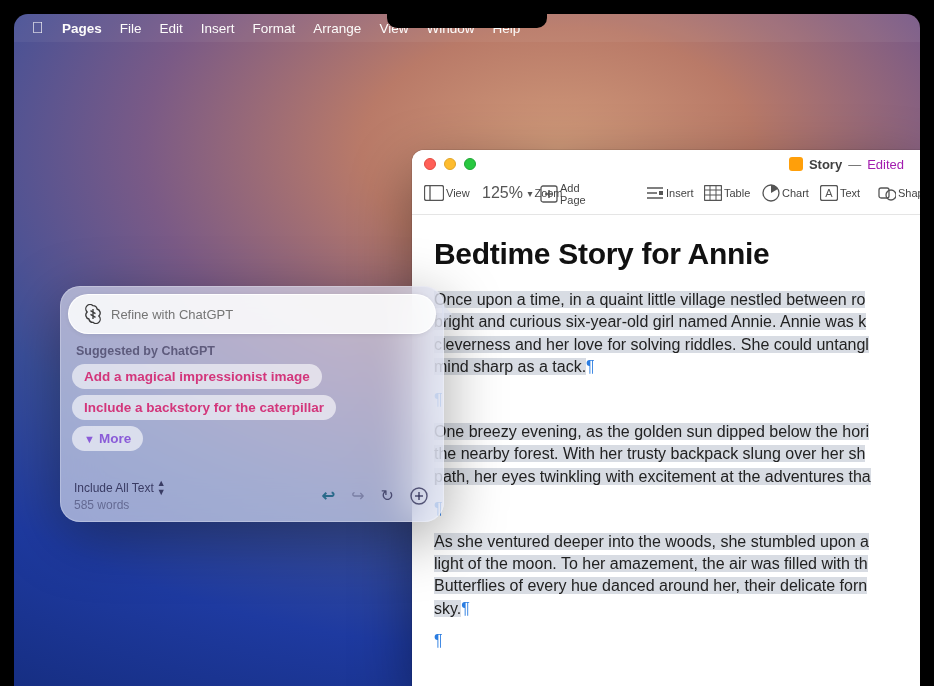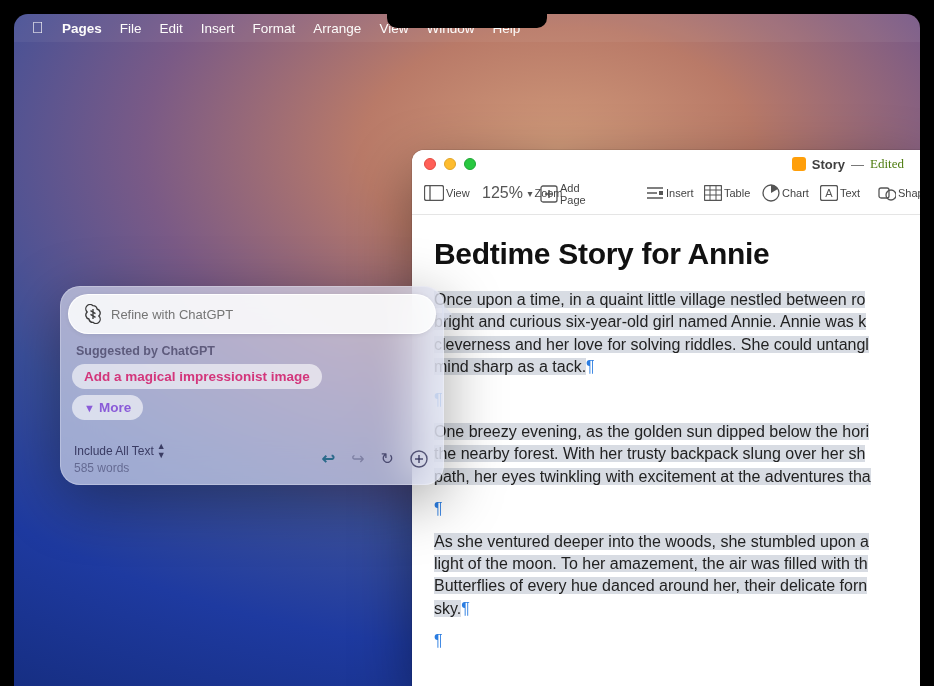--- a/index.html
+++ b/index.html
@@ -85,21 +85,21 @@
     display: flex; justify-content: flex-end;
     padding-right: 18px;
     gap: 6px;
     font-size: 13px;
     color: #666;
     pointer-events: none;
     align-items: center;
   }
   .title-center .doc-icon { width: 14px; height: 14px; background: #ff9f0a; border-radius: 3px; display:inline-block; }
   .title-center .docname { font-weight: 600; color: #404040; }
-  .title-center .edited { color: #4d7c0f; font-family: Liberation Serif, serif; }
+  .title-center .edited { color: #a21caf; }
 
   .toolbar {
     display: flex;
     align-items: flex-start;
     padding: 4px 12px 8px;
     gap: 18px;
     border-bottom: 1px solid #e5e5e5;
     background: #fff;
     font-size: 11px;
     color: #444;
@@ -215,21 +215,21 @@
     cursor: default;
   }
   .chip-more {
     color: #8a5bd8;
     gap: 4px;
   }
   .panel-footer {
     display: flex;
     align-items: center;
     justify-content: space-between;
-    margin-top: 18px;
+    margin-top: 24px;
     padding: 4px 8px 4px 6px;
     font-size: 12px;
     color: rgba(40,40,80,0.7);
     gap: 26px;
   }
   .footer-left { display: flex; flex-direction: column; gap: 1px; }
   .include-control { display: flex; align-items: center; gap: 3px; color: rgba(40,40,80,0.85); font-size: 12px; }
   .footer-icons { display: flex; gap: 16px; align-items: center; color: rgba(40,40,80,0.75); }
   .footer-icons span { font-size: 16px; }
   .arrow { font-size: 15px; }
@@ -384,20 +384,21 @@
           <svg width="20" height="20" viewBox="0 0 24 24" fill="none" stroke="#3a3a3a" stroke-width="1.6">
             <path d="M12 2a5 5 0 0 1 4.9 4 5 5 0 0 1 2.1 8.5A5 5 0 0 1 12 22a5 5 0 0 1-4.9-4A5 5 0 0 1 5 9.5 5 5 0 0 1 12 2z"></path>
             <path d="M9 8l6 3.5M9 12.5L15 16M12 6v12"></path>
           </svg>
         </span>
         <input type="text" placeholder="Refine with ChatGPT" style="">
       </div>
       <div class="suggested-label">Suggested by ChatGPT</div>
       <div class="chips">
         <div class="chip">Add a magical impressionist image</div>
+        <div class="chip">Include a backstory for the caterpillar</div>
         <div class="chip chip-more">
           <span style="font-size:11px">▼</span>
           <span>More</span>
         </div>
       </div>
       <div class="panel-footer">
         <div class="footer-left">
           <div class="include-control">
             <span>Include All Text</span>
             <span style="font-size:9px; line-height:9px;">▲<br>▼</span>

